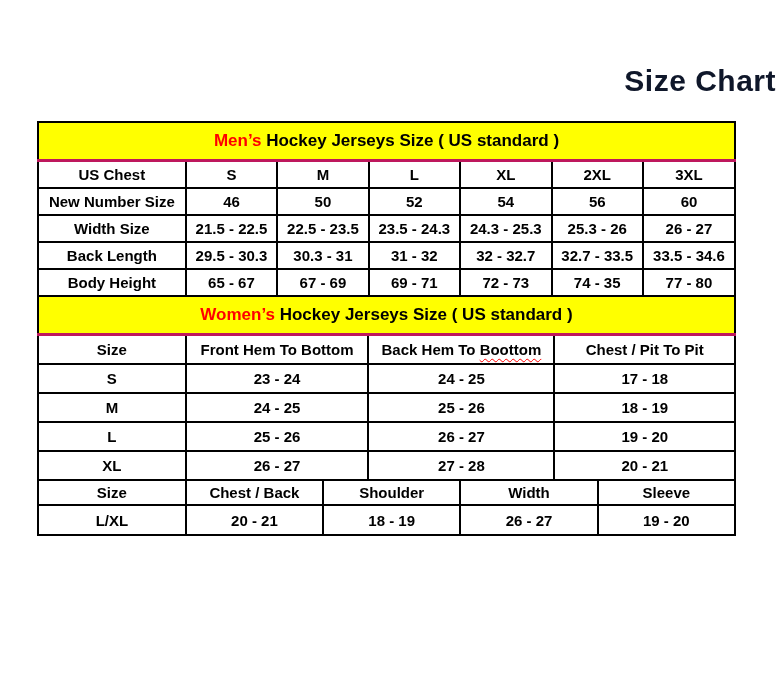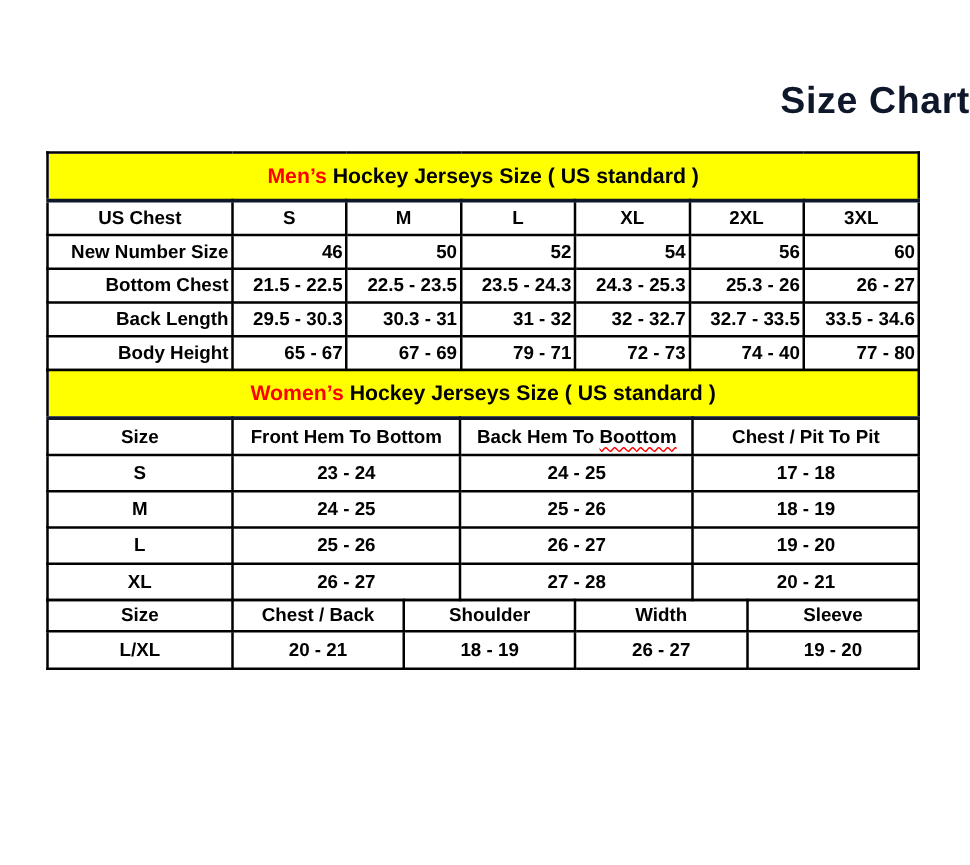--- a/index.html
+++ b/index.html
@@ -42,26 +42,26 @@
     text-align: center;
     vertical-align: middle;
     padding: 0 2px;
     font-size: 15px;
     overflow: hidden;
     white-space: nowrap;
   }
   .band-row td {
     background: #ffff00;
     font-size: 17px;
-    border-bottom: 3px solid #0f172a;
+    border-bottom: 3px solid #be185d;
     height: 36px;
   }
   .hl { color: #ff0000; }
   .cols-row td { height: 25px; }
-  .t0 .data-row td { height: 25px; text-align: right; }
+  .t0 .data-row td { height: 25px; }
   .t1 .cols-row td { height: 27px; }
   .t1 .data-row td { height: 27px; }
   .t2 .cols-row td { height: 23px; }
   .t2 .data-row td { height: 28px; }
   .misspell {
     text-decoration: underline wavy #ff0000;
     text-decoration-thickness: 1px;
     text-underline-offset: 3px;
   }
 </style>
@@ -97,44 +97,44 @@
           <tr class="data-row">
             <td>New Number Size</td>
             <td>46</td>
             <td>50</td>
             <td>52</td>
             <td>54</td>
             <td>56</td>
             <td>60</td>
           </tr>
           <tr class="data-row">
-            <td>Bottom Chest</td>
+            <td>Width Size</td>
             <td>21.5 - 22.5</td>
             <td>22.5 - 23.5</td>
             <td>23.5 - 24.3</td>
             <td>24.3 - 25.3</td>
             <td>25.3 - 26</td>
             <td>26 - 27</td>
           </tr>
           <tr class="data-row">
             <td>Back Length</td>
             <td>29.5 - 30.3</td>
             <td>30.3 - 31</td>
             <td>31 - 32</td>
             <td>32 - 32.7</td>
             <td>32.7 - 33.5</td>
             <td>33.5 - 34.6</td>
           </tr>
           <tr class="data-row">
             <td>Body Height</td>
             <td>65 - 67</td>
             <td>67 - 69</td>
-            <td>79 - 71</td>
+            <td>69 - 71</td>
             <td>72 - 73</td>
-            <td>74 - 40</td>
+            <td>74 - 35</td>
             <td>77 - 80</td>
           </tr>
         </tbody>
       </table>
       <table class="t1">
         <colgroup>
           <col style="width: 21.2%;">
           <col style="width: 26.2%;">
           <col style="width: 26.7%;">
           <col style="width: 25.9%;">

